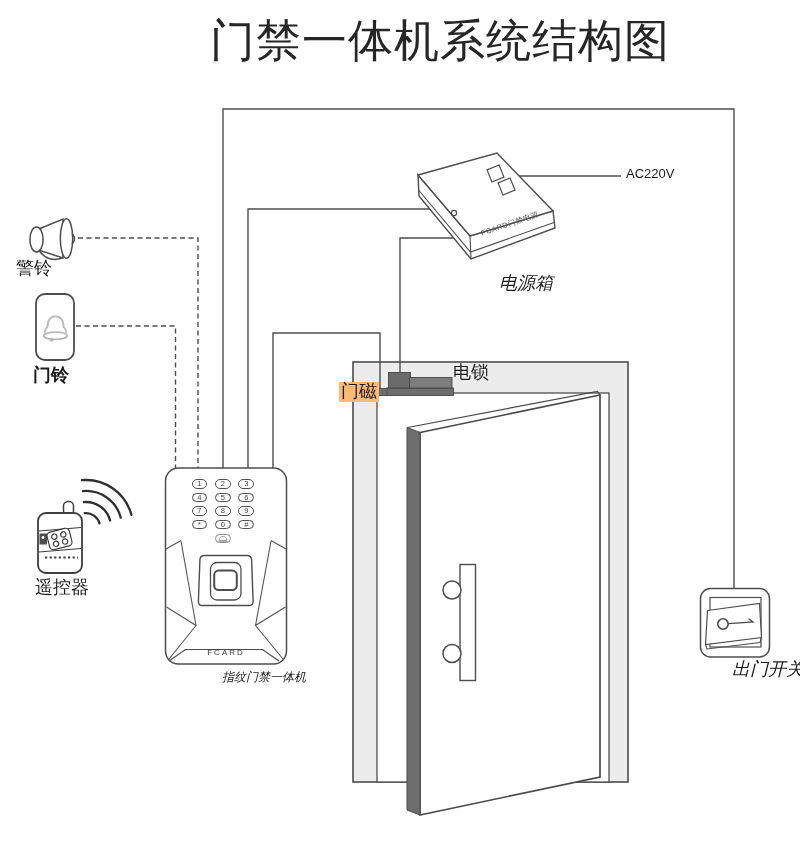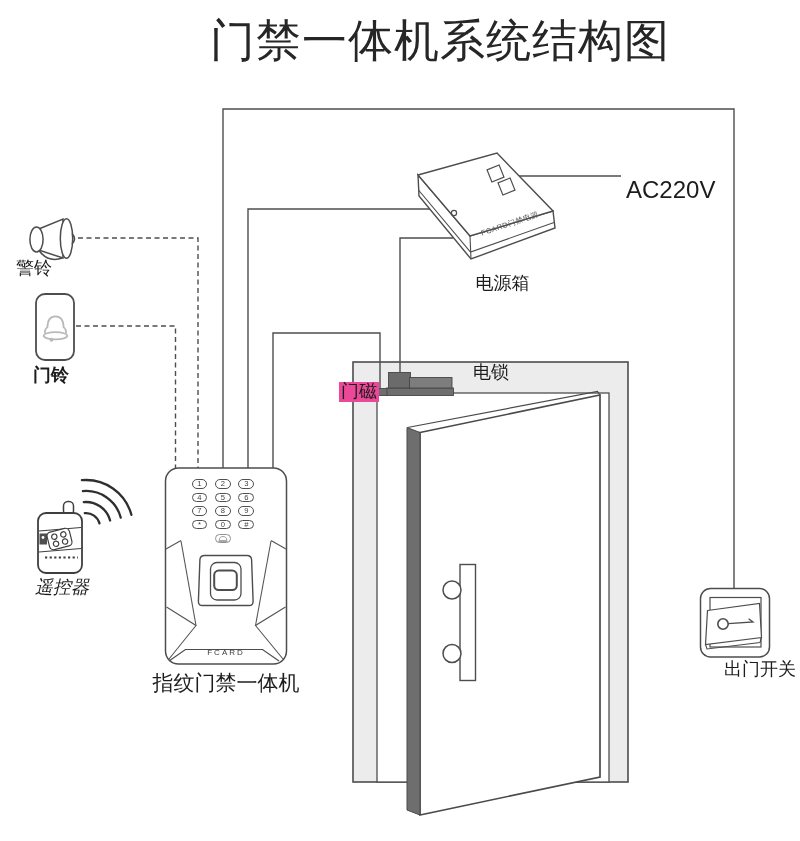--- a/index.html
+++ b/index.html
@@ -3,29 +3,29 @@
 <meta charset="utf-8">
 <style>
   html,body{margin:0;padding:0;background:#fff;}
   .stage{position:relative;width:800px;height:841px;background:#fff;overflow:hidden;
          font-family:"Liberation Sans","DejaVu Sans",sans-serif;}
   .stage svg.diagram{position:absolute;left:0;top:0;}
   .title{position:absolute;left:0;top:14px;width:100%;text-align:center;
          font-family:"Liberation Serif","DejaVu Serif",serif;
          font-size:45px;line-height:1.2;color:#262626;letter-spacing:1px;padding-left:40px;}
   .lbl{position:absolute;color:#1c1c1c;font-size:18px;line-height:1.1;white-space:nowrap;}
-  .lbl.center{text-align:center;}
-  .lbl-device{left:146px;top:671px;width:160px;font-size:21px;}
+  .lbl.center{text-align:right;font-style:italic;}
+  .lbl-device{left:146px;top:671px;width:160px;font-size:12px;}
   .lbl-alarm{left:16px;top:259px;text-align:center;}
   .lbl-doorbell{left:33px;top:366px;font-weight:bold;}
-  .lbl-remote{left:35px;top:578px;font-style:italic;}
+  .lbl-remote{left:35px;top:578px;}
   .lbl-power{left:452px;top:274px;width:101px;}
-  .lbl-ac{left:626px;top:177px;font-size:24px;}
-  .lbl-lock{left:453px;top:363px;margin-left:20px;}
-  .lbl-magnet{left:339px;top:382px;background:#ec4899;padding:0 2px;}
+  .lbl-ac{left:626px;top:167px;font-size:13px;}
+  .lbl-lock{left:453px;top:363px;}
+  .lbl-magnet{left:339px;top:382px;background:#fdba74;padding:0 2px;}
   .lbl-exit{left:716px;top:660px;width:88px;}
   .brand-device{position:absolute;left:166px;top:632px;width:120px;text-align:center;
                 font-size:8px;letter-spacing:2px;color:#3a3a3a;margin-top:16px;}
   .brand-box{position:absolute;left:471px;top:219px;width:78px;text-align:center;
              font-size:7.5px;color:#5a5a5a;transform:rotate(-19deg);letter-spacing:0.5px;}
   .keypad{position:absolute;left:191.5px;top:479.2px;display:grid;
           grid-template-columns:repeat(3,15.8px);column-gap:7.7px;row-gap:3.9px;}
   .key{width:15.8px;height:9.6px;box-sizing:border-box;border:1.2px solid #4f4f4f;
        border-radius:5px;display:flex;align-items:center;justify-content:center;
        font-size:7.6px;color:#3f3f3f;background:#fff;}

